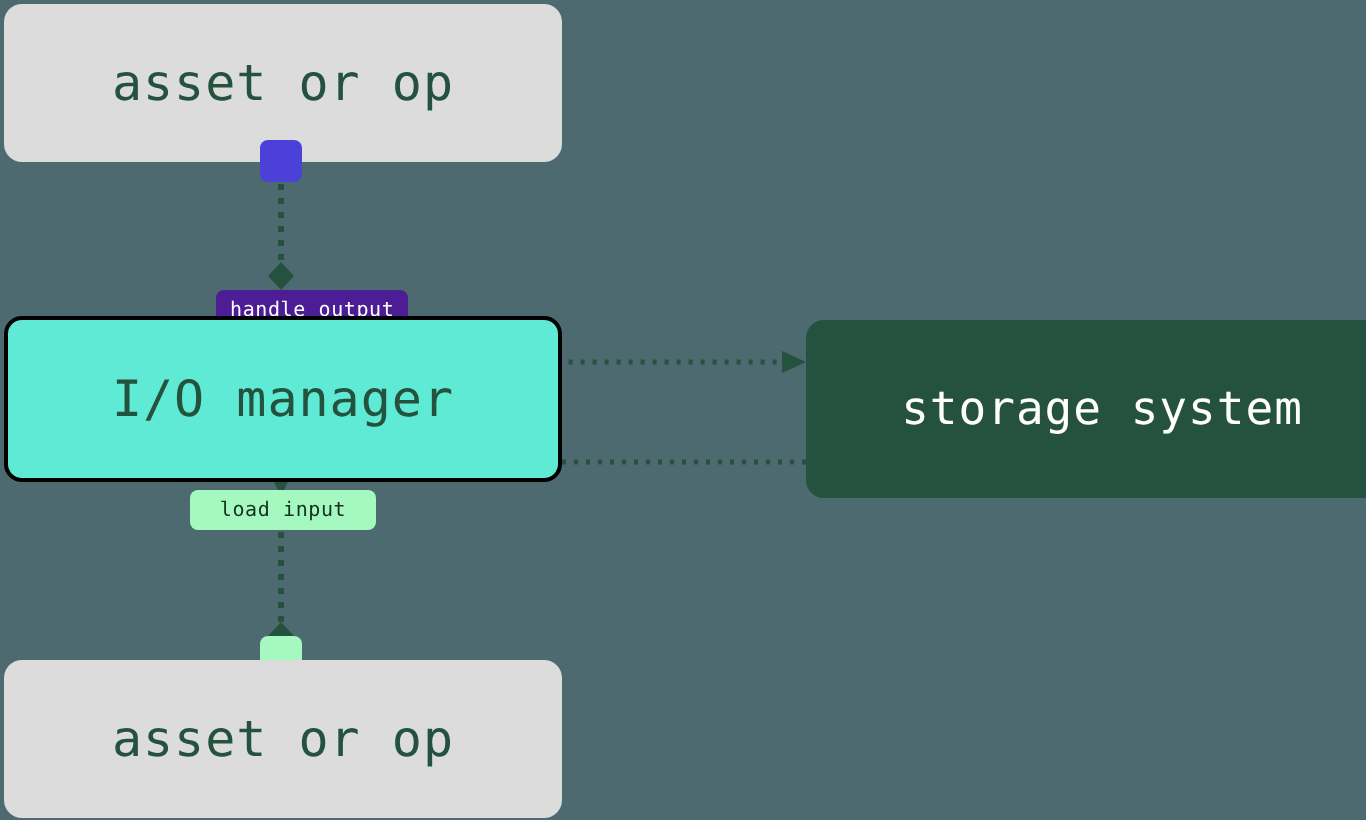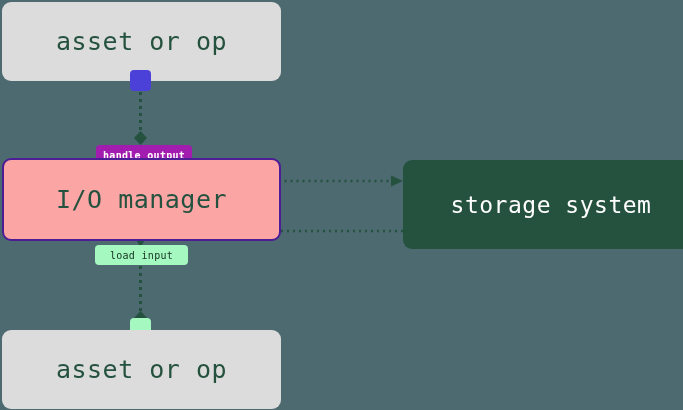--- a/index.html
+++ b/index.html
@@ -52,22 +52,22 @@
     left: 2px;
     top: 330px;
     width: 279px;
     height: 79px;
   }
   #node-io-manager {
     left: 2px;
     top: 158px;
     width: 279px;
     height: 83px;
-    background: #fca5a5;
-    border: 2px solid #4c1d95;
+    background: #5eead4;
+    border: 2px solid #000000;
     border-radius: 9px;
     color: #24523f;
     font-size: 25px;
     letter-spacing: 0.5px;
   }
   #node-storage {
     left: 403px;
     top: 160px;
     width: 296px;
     height: 89px;
@@ -100,26 +100,25 @@
     align-items: center;
     justify-content: center;
     border-radius: 4px;
     font-size: 10px;
     letter-spacing: 0.3px;
     white-space: nowrap;
     padding: 0 7px;
     height: 20px;
   }
   #label-handle-output {
-    left: 96px;
+    left: 108px;
     top: 145px;
     min-width: 93px;
-    background: #a21caf;
+    background: #4c1d95;
     color: #ffffff;
-    font-weight: bold;
   }
   #label-load-input {
     left: 95px;
     top: 245px;
     min-width: 93px;
     background: #a5f9c0;
     color: #15301f;
   }
 </style>
 </head>

